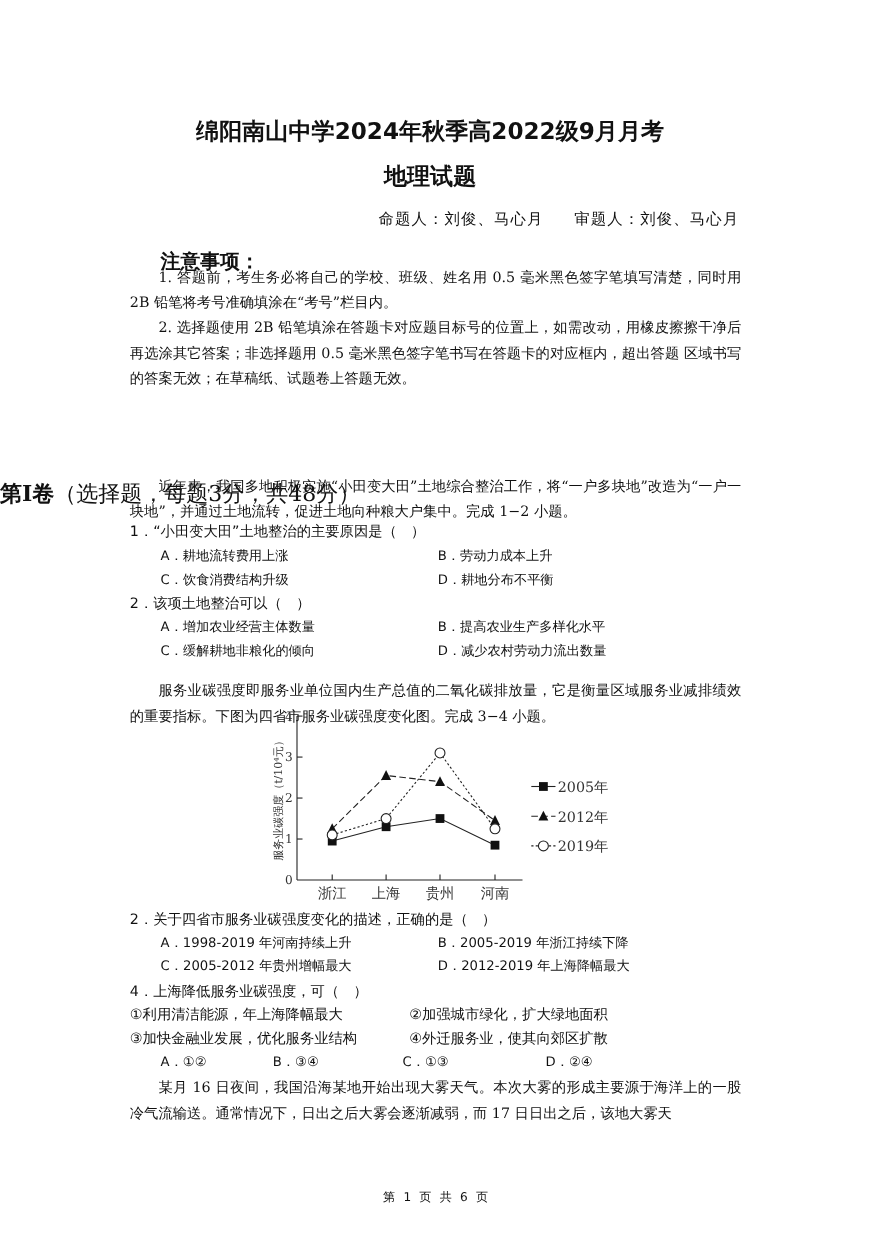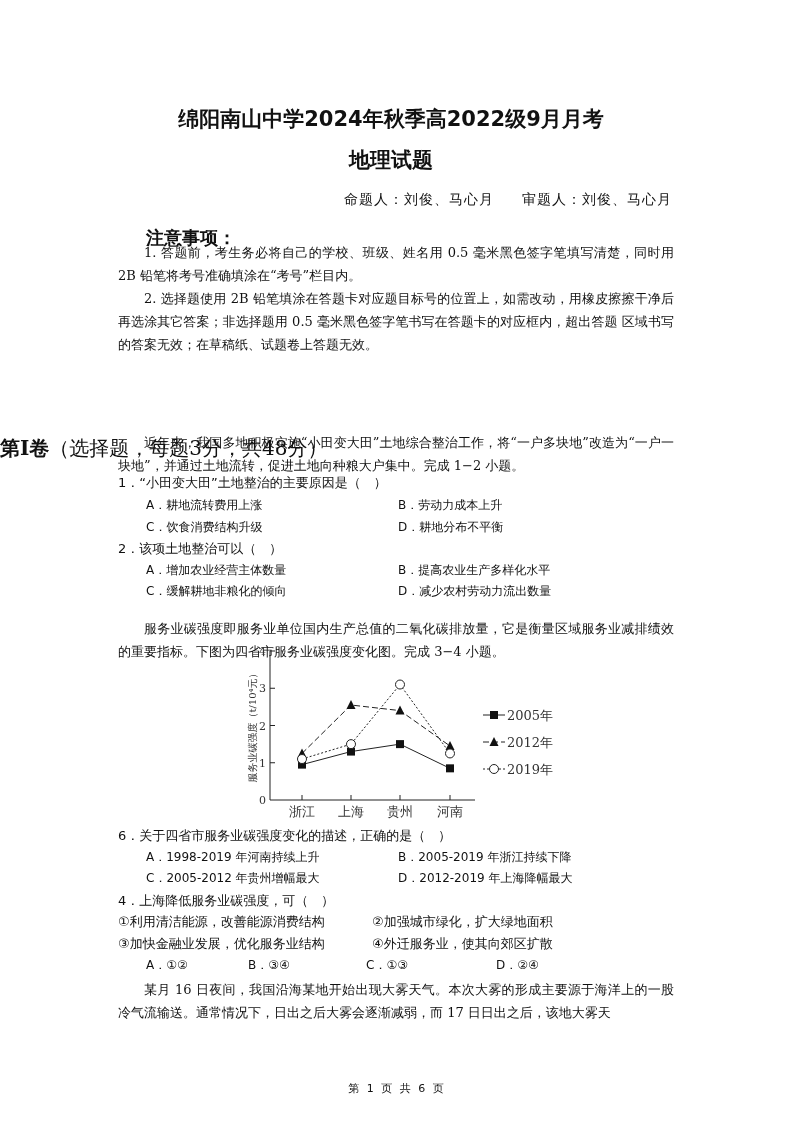--- a/index.html
+++ b/index.html
@@ -116,28 +116,28 @@
         <text x="267" y="107" font-size="13" fill="#333">2012年</text>
       </g>
       <g>
         <line x1="243" y1="129" x2="265" y2="129" stroke="#222" stroke-dasharray="2,2"></line>
         <circle cx="254" cy="129" r="4.5" fill="#fff" stroke="#222" stroke-width="1"></circle>
         <text x="267" y="134" font-size="13" fill="#333">2019年</text>
       </g>
     </g>
 </svg>
 
-<div class="abs q" style="top:827px">6．关于四省市服务业碳强度变化的描述，正确的是（　）</div>
+<div class="abs q" style="top:827px">2．关于四省市服务业碳强度变化的描述，正确的是（　）</div>
 <div class="abs opt oa" style="top:849px">A．1998-2019 年河南持续上升</div>
 <div class="abs opt ob" style="top:849px">B．2005-2019 年浙江持续下降</div>
 <div class="abs opt oa" style="top:870px">C．2005-2012 年贵州增幅最大</div>
 <div class="abs opt ob" style="top:870px">D．2012-2019 年上海降幅最大</div>
 
 <div class="abs q" style="top:892px">4．上海降低服务业碳强度，可（　）</div>
-<div class="abs circ" style="top:913px;left:118px">①利用清洁能源，改善能源消费结构</div>
+<div class="abs circ" style="top:913px;left:118px">①利用清洁能源，年上海降幅最大</div>
 <div class="abs circ" style="top:913px;left:372px">②加强城市绿化，扩大绿地面积</div>
 <div class="abs circ" style="top:935px;left:118px">③加快金融业发展，优化服务业结构</div>
 <div class="abs circ" style="top:935px;left:372px">④外迁服务业，使其向郊区扩散</div>
 <div class="abs opt" style="top:957px;left:146px">A．①②</div>
 <div class="abs opt" style="top:957px;left:248px">B．③④</div>
 <div class="abs opt" style="top:957px;left:366px">C．①③</div>
 <div class="abs opt" style="top:957px;left:496px">D．②④</div>
 
 <div class="abs para intro3" style="top:978px">某月 16 日夜间，我国沿海某地开始出现大雾天气。本次大雾的形成主要源于海洋上的一股冷气流输送。通常情况下，日出之后大雾会逐渐减弱，而 17 日日出之后，该地大雾天</div>
 

